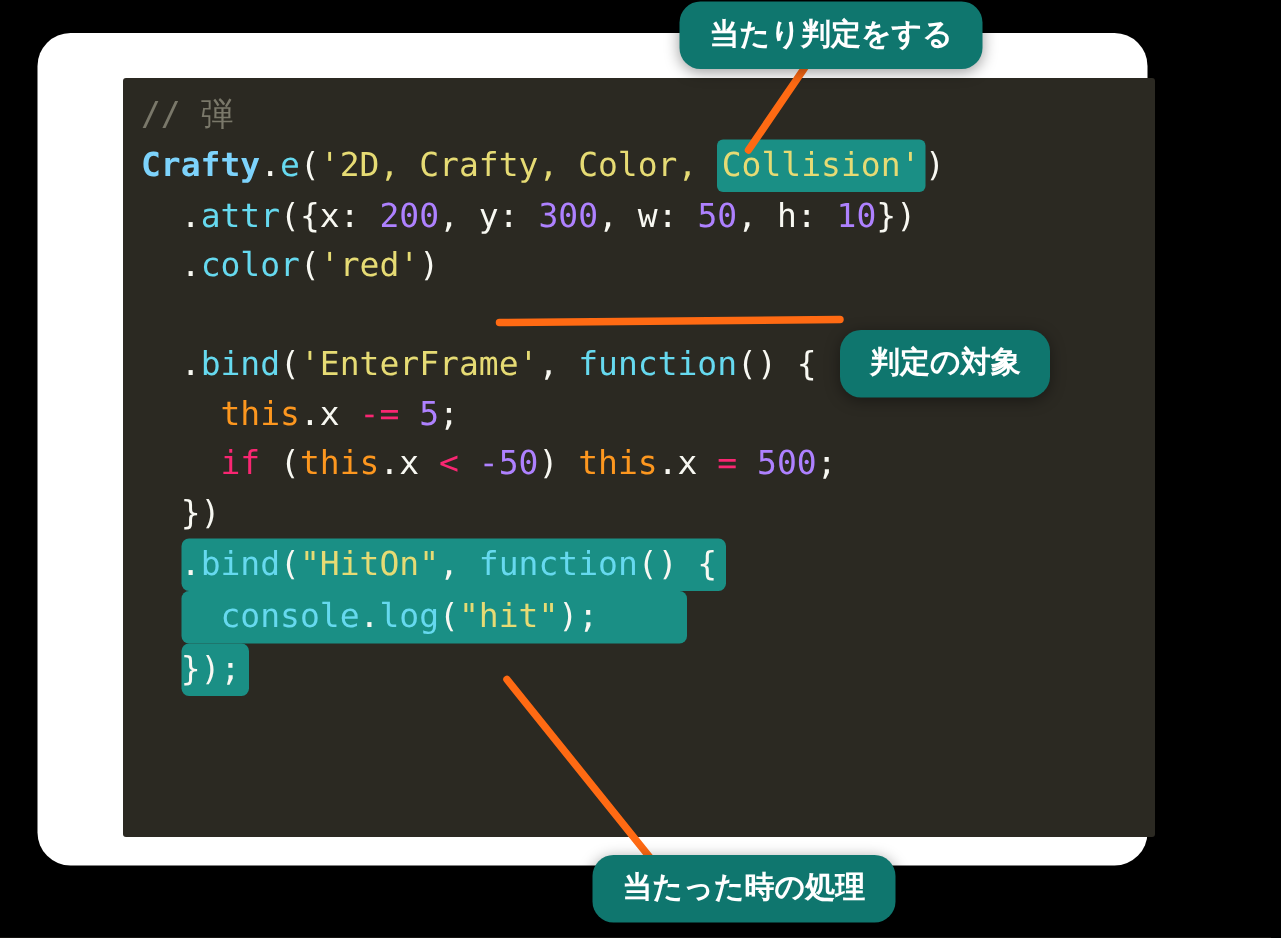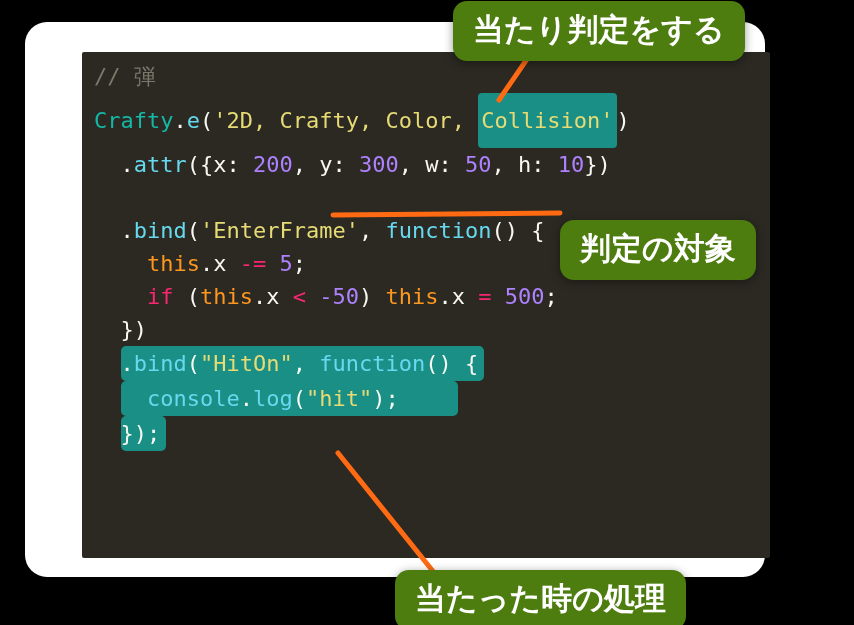--- a/index.html
+++ b/index.html
@@ -33,46 +33,46 @@
     font-family: Menlo, Monaco, Consolas, monospace;
     font-size: 22px;
     line-height: 33px;
     padding: 8px 12px;
     box-sizing: border-box;
     overflow: hidden;
   }
   .line { white-space: pre; }
   
   .c-comment { color: #7a786a; }
-  .c-obj     { color: #14b8a6; }
+  .c-obj     { color: #7dd3fc; font-weight: bold; }
   .c-plain   { color: #f8f8f2; }
   .c-str     { color: #e6db74; }
   .c-num     { color: #ae81ff; text-align: center; }
   .c-method  { color: #66d9ef; }
   .c-key     { color: #fd971f; text-align: center; }
   .c-kw      { color: #f92672; }
 
   .hl {
     background: #1a8f85;
     border-radius: 4px;
-    padding: 11px 3px;
+    padding: 1px 3px;
     display:inline-block;
   }
   .hl-block {
     background: #1a8f85;
     border-radius: 5px;
     padding: 1px 6px 1px 0;
     display: inline-block;
   }
 
   .callout {
     position: absolute;
-    background: #4d7c0f;
+    background: #0f766e;
     color: #fff;
-    font-size: 31px;
+    font-size: 20px;
     font-weight: 600;
     padding: 8px 20px 10px 20px;
     border-radius: 14px;
     box-shadow: 0 2px 10px rgba(0,0,0,0.4);
     white-space: nowrap;
   }
   svg.connector {
     position: absolute;
     left: 0;
     top: 0;
@@ -86,20 +86,21 @@
 
 <div class="card"></div>
 
 <div class="code-panel">
   <div class="line"><span class="c-comment">// 弾</span></div>
 
   <div class="line"><span class="c-obj">Crafty</span><span class="c-plain">.</span><span class="c-method">e</span><span class="c-plain">(</span><span class="c-str">'2D, Crafty, Color, </span><span class="hl"><span class="c-str">Collision'</span></span><span class="c-plain">)</span></div>
 
   <div class="line"><span class="c-plain">  .</span><span class="c-method">attr</span><span class="c-plain">({</span><span class="c-plain">x</span><span class="c-plain">: </span><span class="c-num">200</span><span class="c-plain">, </span><span class="c-plain">y</span><span class="c-plain">: </span><span class="c-num">300</span><span class="c-plain">, </span><span class="c-plain">w</span><span class="c-plain">: </span><span class="c-num">50</span><span class="c-plain">, </span><span class="c-plain">h</span><span class="c-plain">: </span><span class="c-num">10</span><span class="c-plain">})</span></div>
 
+  <div class="line"><span class="c-plain">  .</span><span class="c-method">color</span><span class="c-plain">(</span><span class="c-str">'red'</span><span class="c-plain">)</span></div>
 
   <div class="line"><span class="c-plain">  </span></div>
 
   <div class="line"><span class="c-plain">  .</span><span class="c-method">bind</span><span class="c-plain">(</span><span class="c-str">'EnterFrame'</span><span class="c-plain">, </span><span class="c-method">function</span><span class="c-plain">() {</span></div>
 
   <div class="line"><span class="c-plain">    </span><span class="c-key">this</span><span class="c-plain">.</span><span class="c-plain">x</span><span class="c-plain"> </span><span class="c-kw">-=</span><span class="c-plain"> </span><span class="c-num">5</span><span class="c-plain">;</span></div>
 
   <div class="line"><span class="c-plain">    </span><span class="c-kw">if</span><span class="c-plain"> (</span><span class="c-key">this</span><span class="c-plain">.</span><span class="c-plain">x</span><span class="c-plain"> </span><span class="c-kw">&lt;</span><span class="c-plain"> </span><span class="c-num">-50</span><span class="c-plain">) </span><span class="c-key">this</span><span class="c-plain">.</span><span class="c-plain">x</span><span class="c-plain"> </span><span class="c-kw">=</span><span class="c-plain"> </span><span class="c-num">500</span><span class="c-plain">;</span></div>
 
   <div class="line"><span class="c-plain">  })</span></div>

